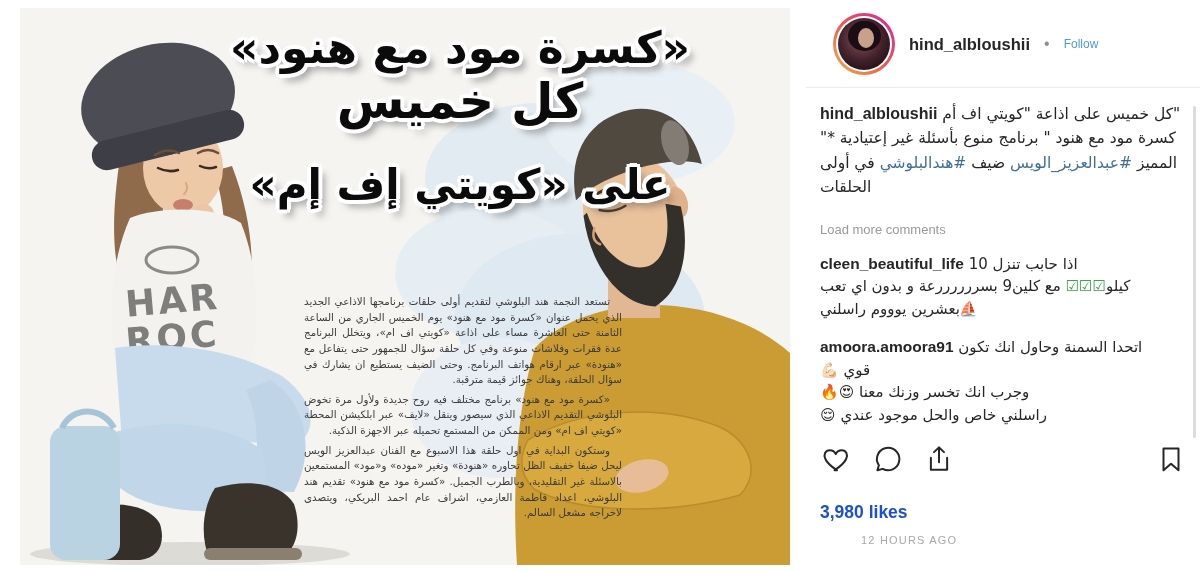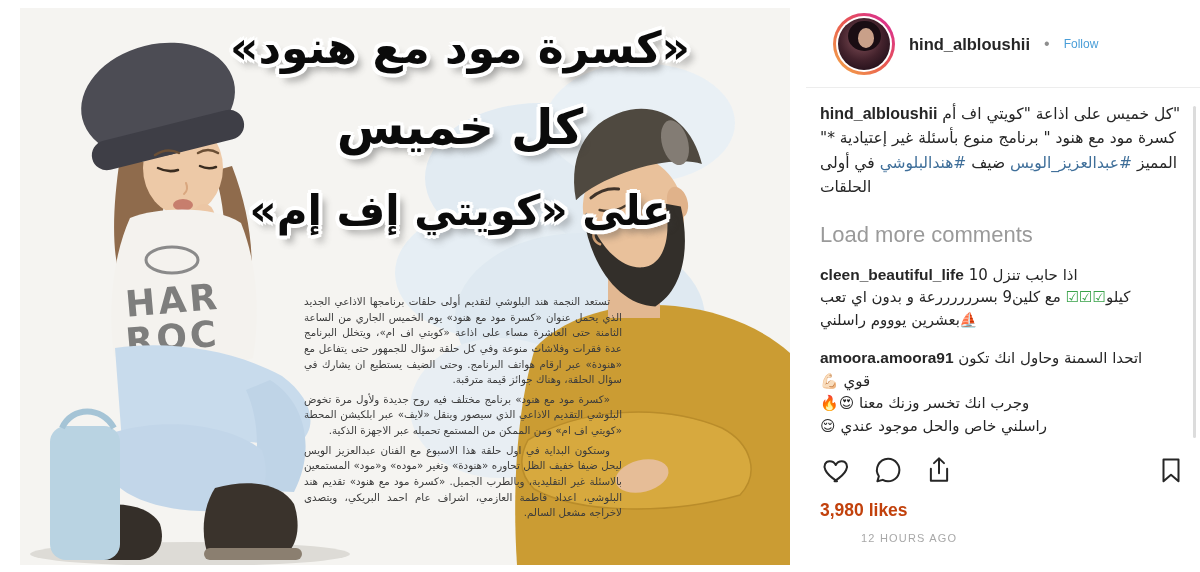--- a/index.html
+++ b/index.html
@@ -10,21 +10,21 @@
   .photo-wrap { position: absolute; left: 20px; top: 8px; width: 770px; height: 557px;
     overflow: hidden; background: #f5f4f1; }
   .scene { position: absolute; left: 0; top: 0; }
 
   .headline { position: absolute; top: 14px; right: 70px; width: 520px; text-align: center;
     direction: rtl; font-family: "DejaVu Sans", sans-serif; font-weight: bold; color: #0b0b0b;
     text-shadow: -3px -3px 0 #fff, 3px -3px 0 #fff, -3px 3px 0 #fff, 3px 3px 0 #fff,
                  -4px 0 0 #fff, 4px 0 0 #fff, 0 4px 0 #fff, 0 -4px 0 #fff,
                  6px 7px 7px rgba(60,60,60,.45); }
   .hl1 { font-size: 44px; }
-  .hl2 { font-size: 49px; margin-top: 26px; }
+  .hl2 { font-size: 49px; }
   .hl3 { font-size: 42px; margin-top: 30px; }
 
   .article { position: absolute; top: 286px; right: 168px; width: 318px; direction: rtl;
     text-align: justify; font-family: "DejaVu Sans", sans-serif; font-size: 10.3px;
     line-height: 1.52; color: #3b3b3b; }
   .article p { margin: 0 0 4px; text-indent: 12px; }
 
   
   .panel { position: absolute; left: 790px; top: 0; width: 410px; height: 572px; background: #fff; padding-left: 16px; }
   .p-header { display: flex; align-items: center; gap: 14px; padding: 13px 14px 12px 27px;
@@ -41,33 +41,33 @@
   .u-name { font-size: 16.5px; font-weight: bold; color: #262626; text-decoration: none; }
   .dot-sep { color: #8e8e8e; font-size: 16px; }
   .follow-btn { font-size: 12px; color: #4a9ed8; background: none; border: none;
     cursor: pointer; font-family: "Liberation Sans", sans-serif; }
 
   .p-body { padding: 13px 14px 0 14px; }
   .caption { font-family: "DejaVu Sans", sans-serif; font-size: 15.5px; line-height: 1.58;
     color: #262626; }
   .cap-user { font-weight: bold; font-family: "Liberation Sans", sans-serif; font-size: 16px; }
   .hashtag { color: #3e6e99; text-decoration: none; }
-  .load-more { display: block; margin-top: 22px; color: #9a9a9a; font-size: 22px;
+  .load-more { display: block; margin-top: 22px; color: #9a9a9a; font-size: 13px;
     background: none; border: none; cursor: pointer; padding: 0;
     font-family: "Liberation Sans", sans-serif; }
   .comment { margin-top: 15px; font-family: "DejaVu Sans", sans-serif; font-size: 15px;
     line-height: 1.5; color: #262626; }
   .c-user { font-weight: bold; font-family: "Liberation Sans", sans-serif; font-size: 15.5px; }
   .c-text { white-space: pre-line; }
   .green { color: #3aa24a; }
 
   .actions { display: flex; align-items: center; gap: 21px; margin-top: 18px; padding-left: 2px; }
   .actions svg { display: block; cursor: pointer; }
   .act-spacer { flex: 1; }
-  .likes { margin-top: 15px; font-size: 17.5px; font-weight: bold; color: #c2410c; cursor: pointer; }
+  .likes { margin-top: 28px; font-size: 17.5px; font-weight: bold; color: #1d4ed8; cursor: pointer; }
   .timestamp { margin-top: 11px; font-size: 11px; color: #a8a8a8; letter-spacing: 1.2px; margin-left: 41px; }
 
   .scroll-track { position: absolute; right: 4px; top: 106px; width: 3px; height: 332px;
     background: #dcdcdc; border-radius: 2px; }
 </style>
 </head>
 <body>
 
 <div class="photo-wrap">
   <svg class="scene" width="770" height="557" viewBox="0 0 770 557">

